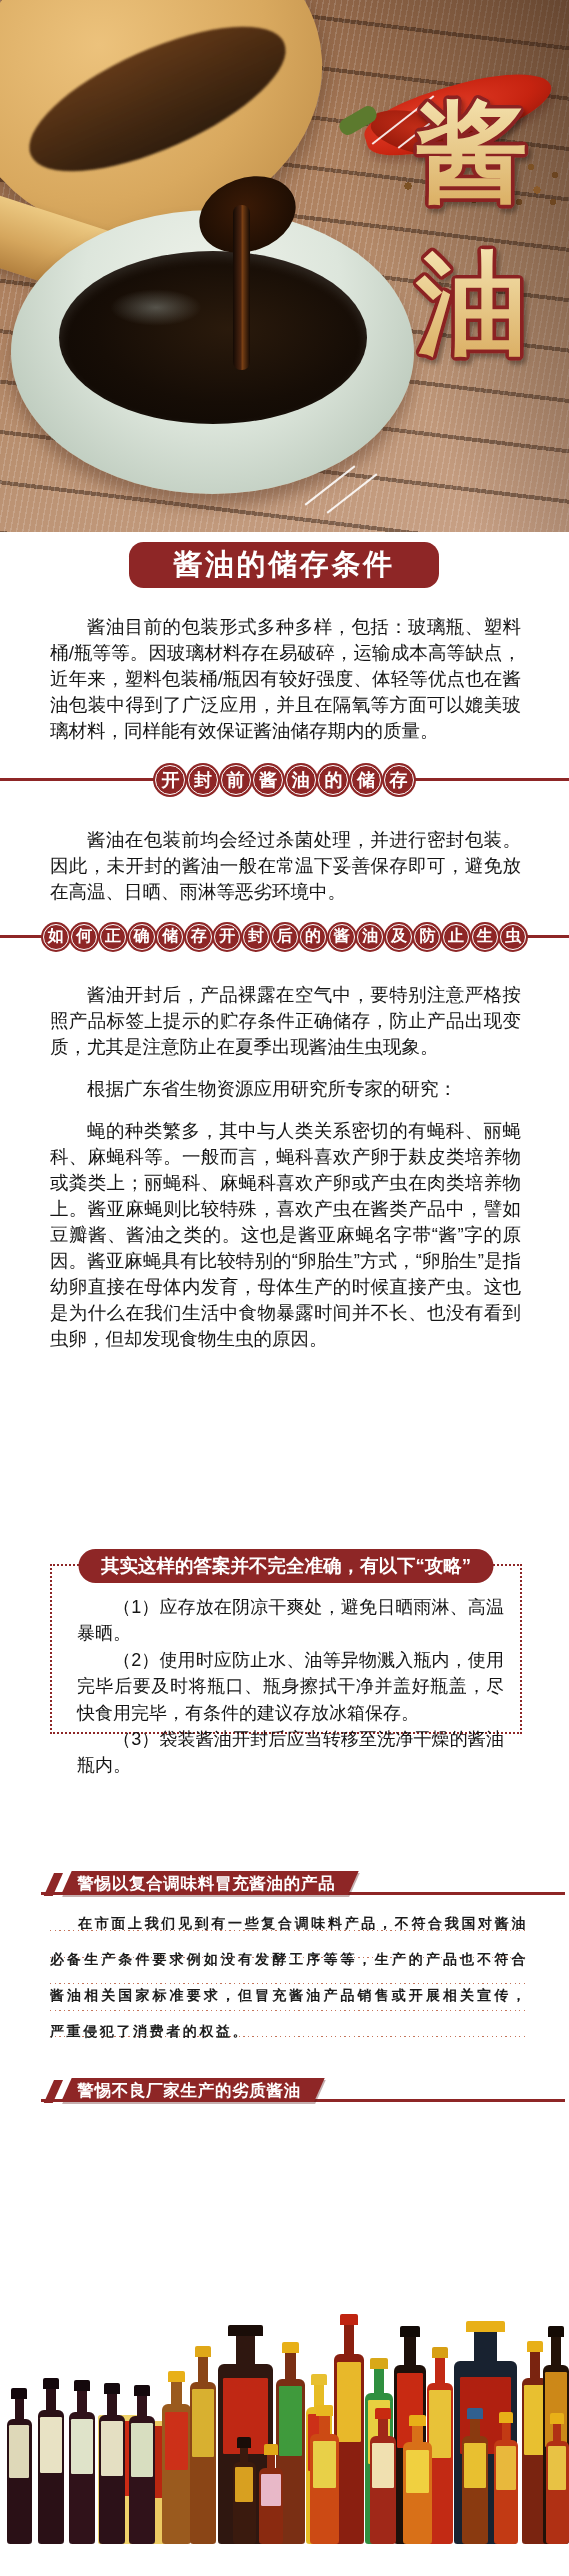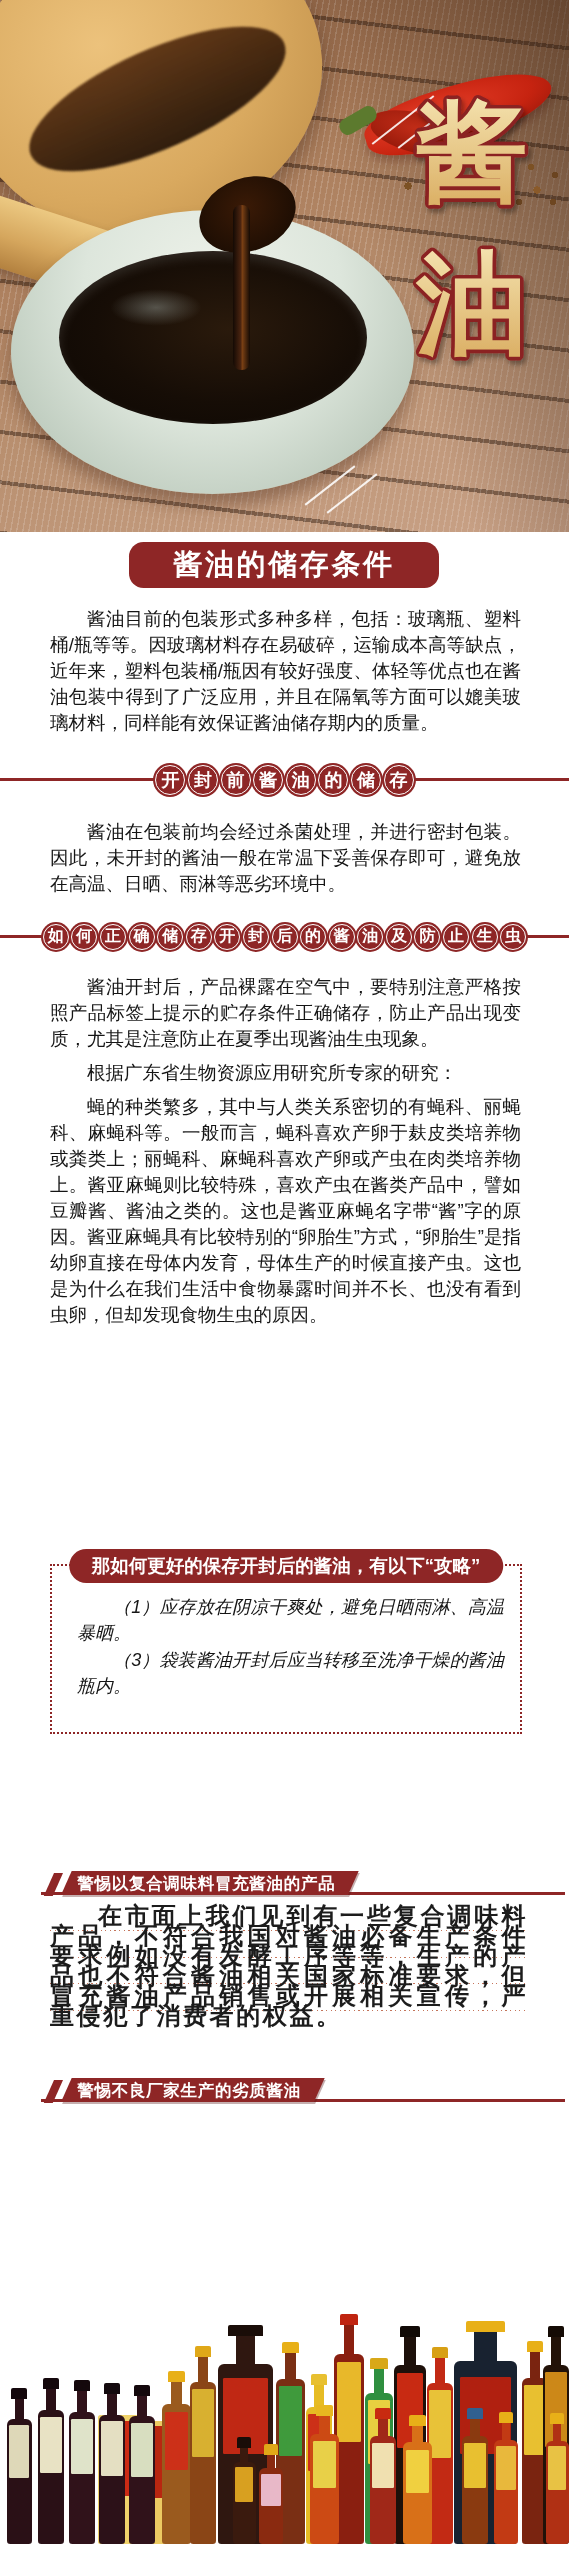--- a/index.html
+++ b/index.html
@@ -65,21 +65,21 @@
 
   
   .pill{position:absolute;background:#8e2626;color:#fff;font-weight:bold;text-align:center;
         display:flex;align-items:center;justify-content:center;letter-spacing:2.6px;}
   .pill-1{left:129px;top:542px;width:310px;height:46px;border-radius:14.5px;font-size:29px;}
   .pill-2{left:96px;top:1805px;width:386px;height:42px;border-radius:21px;font-size:28px;}
 
   
   .textblock{position:absolute;left:0;width:569px;padding:0 48px 0 50px;box-sizing:border-box;
     color:#151515;font-size:18.5px;line-height:26px;text-align:justify;}
-  .textblock p{margin:8px 0 4px 0;text-indent:2em;}
+  .textblock p{margin:16px 0 4px 0;text-indent:2em;}
   .tb-1{top:598px;}
   .tb-2{top:811px;}
   .tb-3{top:966px;}
 
   
   .circle-header{position:absolute;left:0;width:569px;display:flex;justify-content:center;align-items:center;}
   .ch-1{top:762px;height:36px;}
   .ch-2{top:920px;height:33px;}
   .ch-line{position:absolute;left:0;right:0;top:50%;margin-top:-2px;height:3.3px;background:#8e2626;}
   .char-circle{position:relative;z-index:1;display:flex;align-items:center;justify-content:center;
@@ -88,40 +88,40 @@
   .ch-1 .char-circle{width:28px;height:28px;font-size:18px;}
   .ch-2 .char-circle{width:24px;height:24px;font-size:16px;}
 
   
   .tips-box{position:absolute;left:50px;top:1564px;width:472px;height:170px;box-sizing:border-box;
     border:2px dotted #8e2626;}
   .tips-pill{position:absolute;left:50%;top:-17px;transform:translateX(-50%);white-space:nowrap;
     background:#8e2626;color:#fff;font-weight:bold;font-size:18.5px;line-height:34px;
     padding:0 22.5px;border-radius:17px;z-index:2;}
   .tips-items{position:absolute;left:25px;right:16px;top:28px;
-    color:#151515;font-size:18px;line-height:26.4px;text-align:justify;font-style:italic;}
+    color:#151515;font-size:18px;line-height:26.4px;text-align:justify;}
   .tips-items p{margin:0;text-indent:2em;}
 
   
   .warn-banner{position:absolute;left:40px;right:0;height:24px;}
   .wb-line{position:absolute;left:1.3px;right:4px;bottom:0;height:2.6px;background:#8e2626;}
   .wb-sliver{position:absolute;left:4px;bottom:0;width:8.6px;height:22.5px;background:#8e2626;
     transform:skewX(-24deg);transform-origin:bottom left;}
   .wb-main{position:absolute;left:21px;bottom:0;height:24px;background:#8e2626;
     transform:skewX(-24deg);transform-origin:bottom left;padding:0 18.5px 0 10.6px;
     box-shadow:2px 2px 0 rgba(90,25,25,.35);}
   .wb-text{display:block;transform:skewX(24deg);color:#fff;font-weight:bold;font-size:16.5px;
     line-height:24px;letter-spacing:0.7px;white-space:nowrap;}
   .warn-1{top:1871px;}
   .warn-2{top:2078px;}
 
   
   .serif-p{position:absolute;left:50px;width:478px;color:#1c1c1c;
     font-family:"Liberation Serif","DejaVu Serif",serif;font-weight:bold;
-    font-size:24px;line-height:20px;letter-spacing:2.6px;text-align:justify;text-indent:2em;
+    font-size:14px;line-height:36px;letter-spacing:2.6px;text-align:justify;text-indent:2em;
     background-image:
       repeating-linear-gradient(90deg,#c4745a 0 1.3px, rgba(0,0,0,0) 1.3px 4.6px),
       repeating-linear-gradient(90deg,#c4745a 0 1.3px, rgba(0,0,0,0) 1.3px 4.6px),
       repeating-linear-gradient(90deg,#c4745a 0 1.3px, rgba(0,0,0,0) 1.3px 4.6px),
       repeating-linear-gradient(90deg,#c4745a 0 1.3px, rgba(0,0,0,0) 1.3px 4.6px),
       repeating-linear-gradient(90deg,#c4745a 0 1.3px, rgba(0,0,0,0) 1.3px 4.6px);
     background-size:100% 1.3px;background-repeat:no-repeat;
     background-position:0 24.4px,0 51px,0 77px,0 104px,0 130px;}
   .serif-1{top:1906px;}
   .serif-2{top:2111px;}
@@ -221,23 +221,24 @@
       <span class="char-circle">虫</span>
     </div>
 
   <div class="textblock tb-3">
       <p class="body-p">酱油开封后，产品裸露在空气中，要特别注意严格按照产品标签上提示的贮存条件正确储存，防止产品出现变质，尤其是注意防止在夏季出现酱油生虫现象。</p>
       <p class="body-p">根据广东省生物资源应用研究所专家的研究：</p>
       <p class="body-p">蝇的种类繁多，其中与人类关系密切的有蝇科、丽蝇科、麻蝇科等。一般而言，蝇科喜欢产卵于麸皮类培养物或粪类上；丽蝇科、麻蝇科喜欢产卵或产虫在肉类培养物上。酱亚麻蝇则比较特殊，喜欢产虫在酱类产品中，譬如豆瓣酱、酱油之类的。这也是酱亚麻蝇名字带“酱”字的原因。酱亚麻蝇具有比较特别的“卵胎生”方式，“卵胎生”是指幼卵直接在母体内发育，母体生产的时候直接产虫。这也是为什么在我们生活中食物暴露时间并不长、也没有看到虫卵，但却发现食物生虫的原因。</p>
     </div>
 
   <div class="tips-box">
-    <div class="tips-pill">那如何更好的保存开封后的酱油，有以下“攻略”</div>
+    <div class="tips-pill">其实这样的答案并不完全准确，有以下“攻略”</div>
     <div class="tips-items">
         <p class="tip">（1）应存放在阴凉干爽处，避免日晒雨淋、高温暴晒。</p>
+        <p class="tip">（2）使用时应防止水、油等异物溅入瓶内，使用完毕后要及时将瓶口、瓶身擦拭干净并盖好瓶盖，尽快食用完毕，有条件的建议存放冰箱保存。</p>
         <p class="tip">（3）袋装酱油开封后应当转移至洗净干燥的酱油瓶内。</p>
       </div>
   </div>
 
 
   <div class="warn-banner warn-1">
     <div class="wb-line"></div>
     <div class="wb-sliver"></div>
     <div class="wb-main">
       <span class="wb-text">警惕以复合调味料冒充酱油的产品</span>

